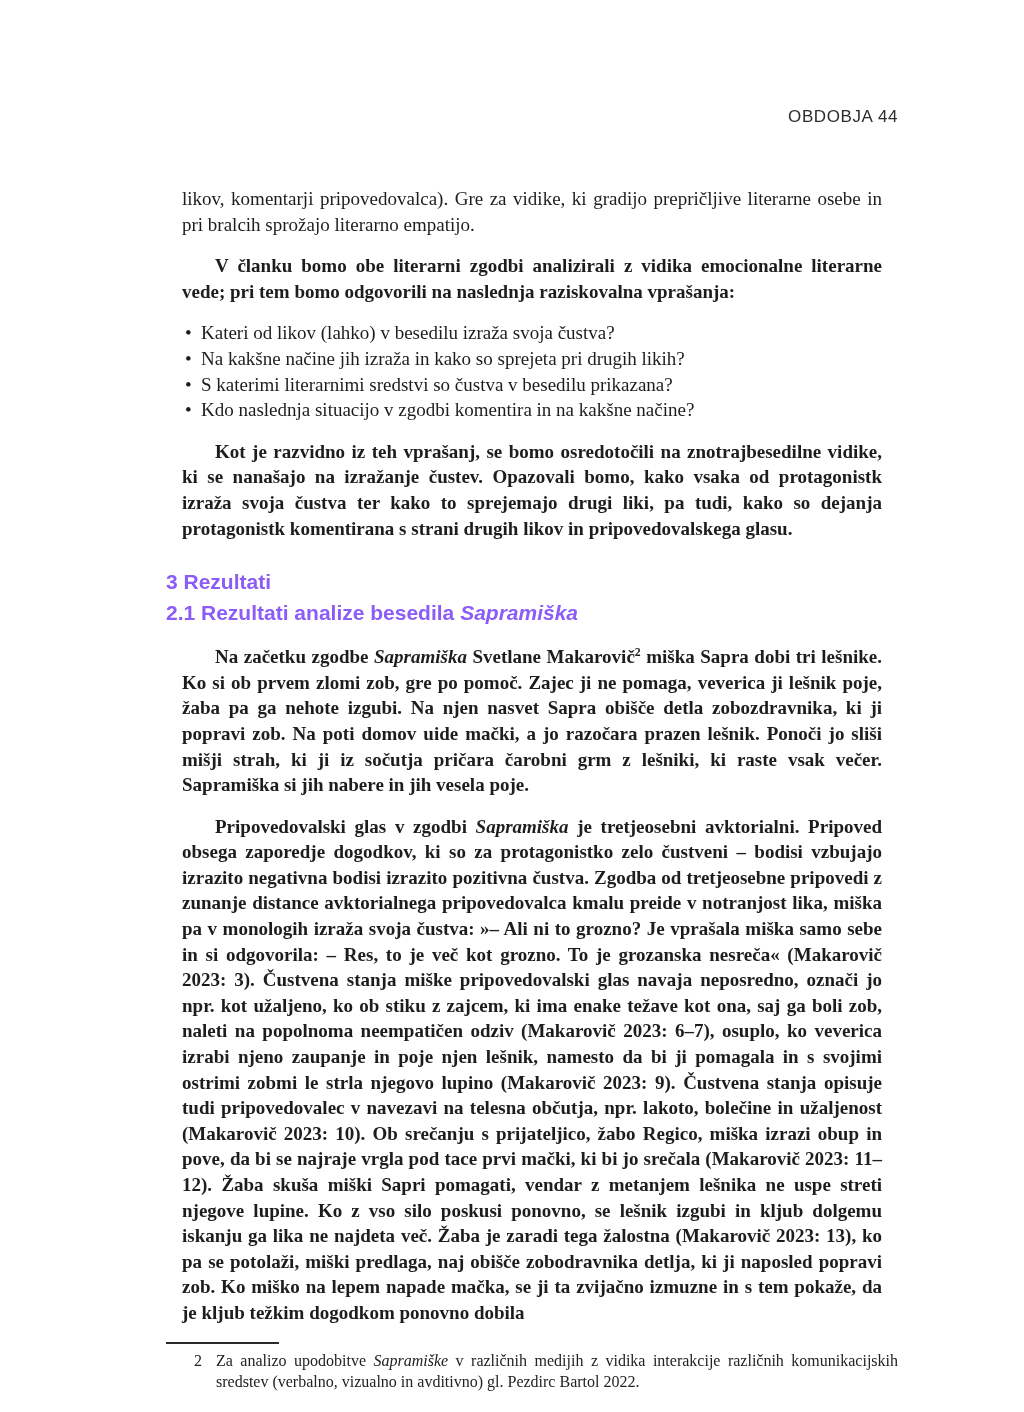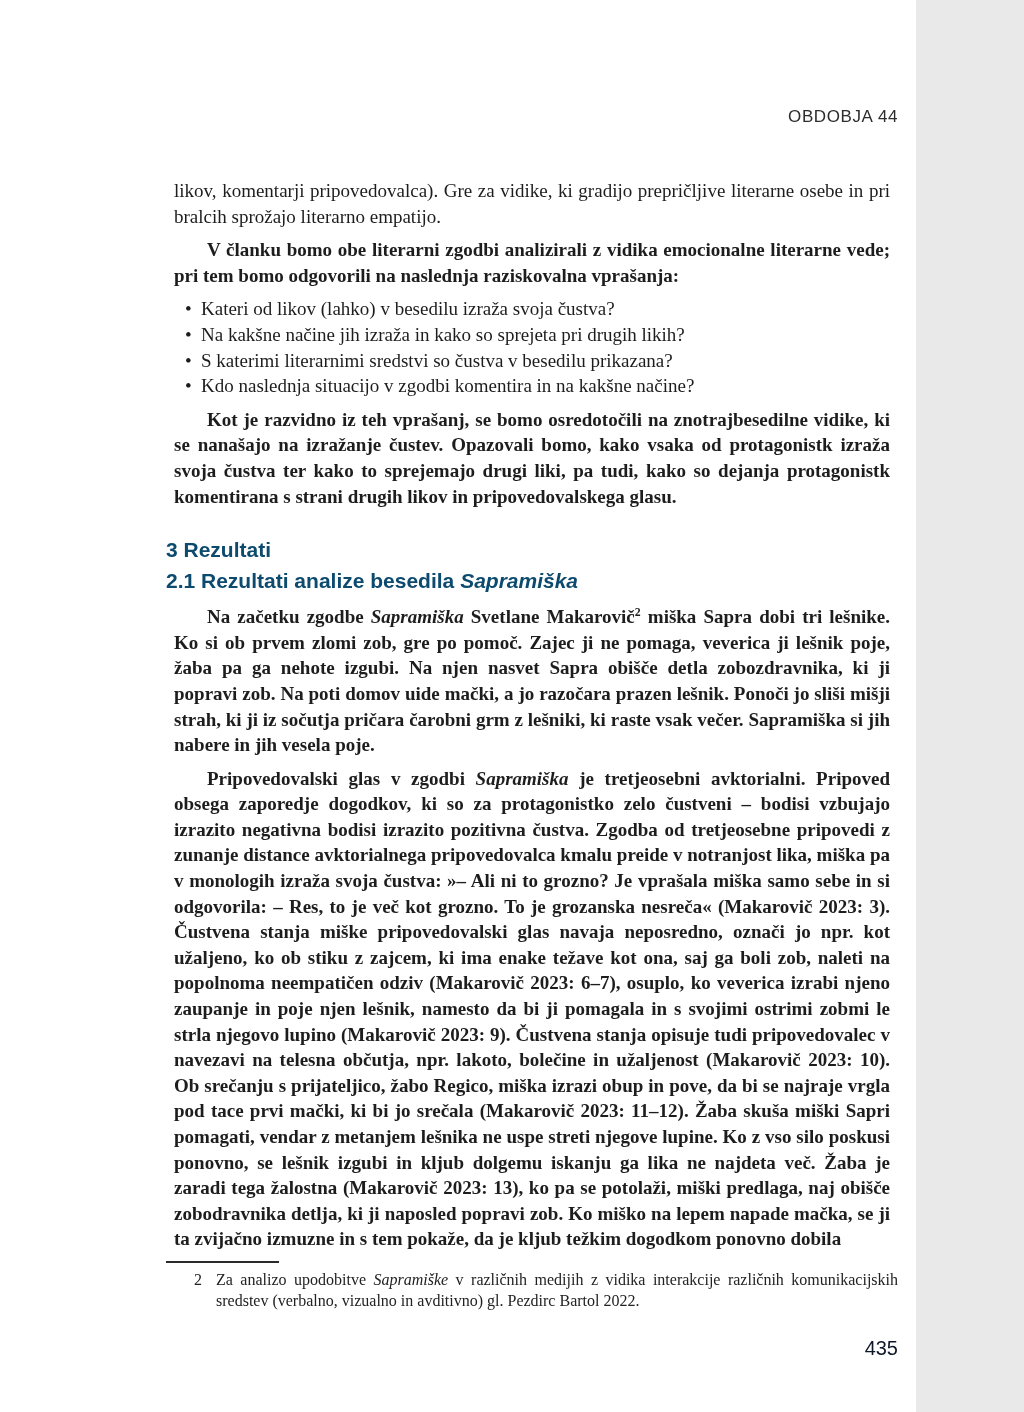--- a/index.html
+++ b/index.html
@@ -3,21 +3,21 @@
 <meta charset="utf-8">
 <style>
   html, body { margin: 0; padding: 0; }
   body {
     width: 1024px;
     background: #e9e9e9;
     font-family: "Liberation Serif", serif;
   }
   .page {
     position: relative;
-    width: 916px;
+    width: 1024px;
     height: 1412px;
     background: #ffffff;
     overflow: hidden;
   }
   .running-head {
     position: absolute;
     top: 107px;
     left: 166px;
     width: 732px;
     text-align: right;
@@ -29,21 +29,21 @@
   .content {
     position: absolute;
     top: 170px;
     left: 166px;
     width: 732px;
     font-size: 19px;
     line-height: 25.6px;
     color: #1d1d1d;
     text-align: justify;
   }
-  .content p { margin: 8px; }
+  .content p { margin: 16px; }
   .indent { text-indent: 33px; font-weight: bold; }
   .italic { font-style: italic; }
   sup.fnref {
     font-size: 0.62em;
     line-height: 0;
     vertical-align: super;
   }
   ul.questions {
     margin: 0;
     padding: 0;
@@ -59,21 +59,21 @@
     left: 19px;
     top: 0;
   }
   .heading-block {
     margin-top: 25px;
     font-family: "Liberation Sans", sans-serif;
     font-weight: bold;
     font-size: 21px;
     line-height: 31px;
     text-align: left;
-    color: #0c4a6e;
+    color: #8b5cf6;
   }
   .heading-block h3, .heading-block h4 {
     margin: 0;
     font-size: 21px;
     font-weight: bold;
   }
   .footnote-divider {
     width: 113px;
     height: 0;
     border-top: 2px solid #2a2a2a;

